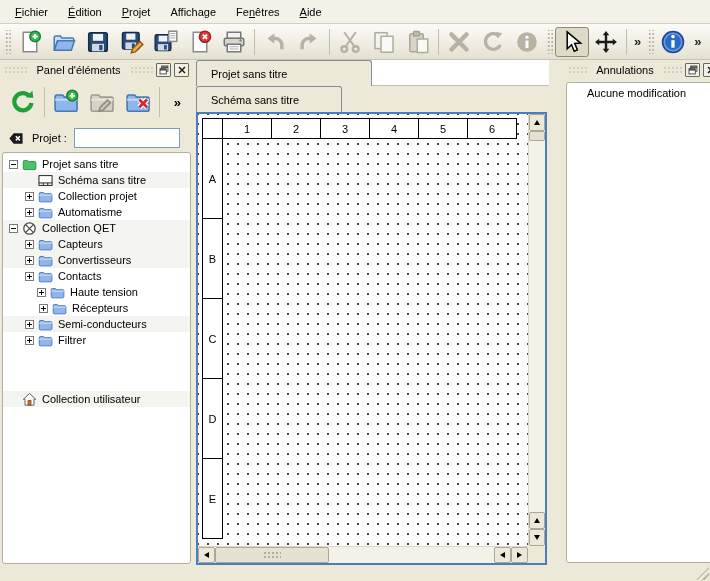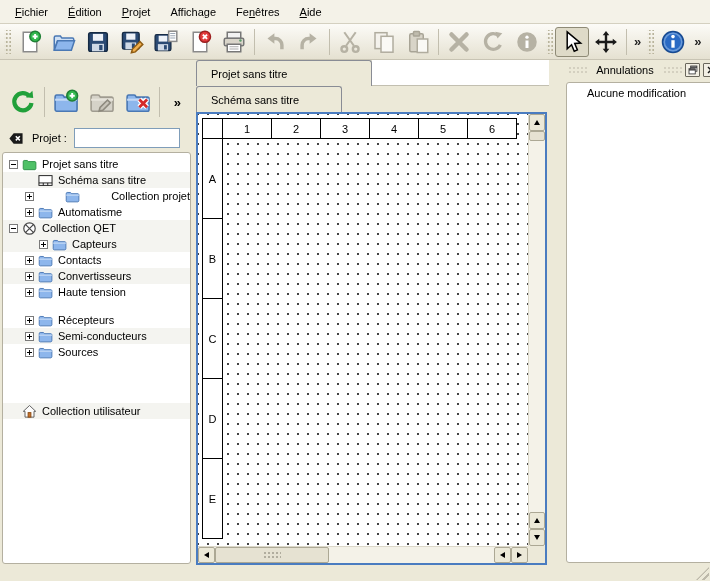--- a/index.html
+++ b/index.html
@@ -297,20 +297,42 @@
             <circle cx="8" cy="4.4" r="1.2" fill="#fff"></circle>
             <path d="M8 6.8v5" stroke="#fff" stroke-width="2.2" fill="none"></path>
           </svg>
         </span>
       </button>
       <div class="tb-chevron">»</div>
     </div>
   </div>
 
 <div class="dock dock-left">
+  <div class="dock-header">
+    <div class="dock-tex"></div>
+    <div class="dock-title">Panel d'éléments</div>
+    <div class="dock-tex"></div>
+    <button class="dock-btn">
+        <span class="icn">
+          <svg viewBox="0 0 12 12">
+            <rect x="3.2" y="1.2" width="7.5" height="6.3" fill="#fff" stroke="#333"></rect>
+            <path d="M3.2 2.6h7.5" stroke="#333" stroke-width="1.6"></path>
+            <rect x="1.2" y="4.4" width="7.5" height="6.3" fill="#fff" stroke="#333"></rect>
+            <path d="M1.2 5.8h7.5" stroke="#333" stroke-width="1.6"></path>
+          </svg>
+        </span>
+      </button>
+    <button class="dock-btn">
+        <span class="icn">
+          <svg viewBox="0 0 12 12">
+            <path d="M2.4 2.4l7.2 7.2M9.6 2.4L2.4 9.6" stroke="#1a1a1a" stroke-width="1.7" fill="none"></path>
+          </svg>
+        </span>
+      </button>
+  </div>
   <div class="panel-toolbar">
       <button class="pbtn">
         <span class="icn">
           <svg viewBox="0 0 16 16">
             <path d="M13.2 8.6a5.3 5.3 0 1 1-1.3-4.3" fill="none" stroke="#21a03a" stroke-width="2.6"></path>
             <path d="M13.8 1l.5 4.6-4.6-.6z" fill="#21a03a"></path>
           </svg>
         </span>
       </button>
       <div class="p-sep"></div>
@@ -369,21 +391,21 @@
       <div class="tree-row alt" style="padding-left: 22px;">
         <span class="exp-spacer"></span>
         <span class="icn tree-icon">
           <svg viewBox="0 0 16 16">
             <rect x="1" y="2.8" width="14" height="10.4" fill="#fff" stroke="#1a1a1a"></rect>
             <path d="M1 10.6h14M5.6 10.6v2.6M10.4 10.6v2.6" stroke="#1a1a1a" fill="none"></path>
           </svg>
         </span>
         <span class="tree-label">Schéma sans titre</span>
       </div>
-      <div class="tree-row" style="padding-left: 22px; justify-content: space-between;">
+      <div class="tree-row" style="padding-left: 22px;">
         <span class="expander plus"></span>
         <span class="icn tree-icon">
           <svg viewBox="0 0 16 16">
             <path d="M1.3 5c0-.7.4-1.3 1-1.3h3.2c.4 0 .8.2 1 .6l.5.7h6.8c.5 0 1 .5 1 1.2v6.2c0 .7-.5 1.3-1 1.3H2.3c-.6 0-1-.6-1-1.3z" fill="#8db6ec" stroke="#4a78b4"></path>
             <path d="M1.3 6.6h13.5" stroke="#c2d8f5" stroke-width="1.3"></path>
           </svg>
         </span>
         <span class="tree-label">Collection projet</span>
       </div>
       <div class="tree-row" style="padding-left: 22px;">
@@ -399,89 +421,89 @@
       <div class="tree-row alt" style="padding-left: 6px;">
         <span class="expander"></span>
         <span class="icn tree-icon">
           <svg viewBox="0 0 16 16">
             <circle cx="8" cy="8" r="6.1" fill="#fdfdfd" stroke="#4a4a4a" stroke-width="1.3"></circle>
             <path d="M3.9 3.9l8.2 8.2M12.1 3.9L3.9 12.1" stroke="#4a4a4a" stroke-width="1.3" fill="none"></path>
           </svg>
         </span>
         <span class="tree-label">Collection QET</span>
       </div>
-      <div class="tree-row alt" style="padding-left: 36px;">
+      <div class="tree-row alt" style="padding-left: 22px;">
         <span class="expander plus"></span>
         <span class="icn tree-icon">
           <svg viewBox="0 0 16 16">
             <path d="M1.3 5c0-.7.4-1.3 1-1.3h3.2c.4 0 .8.2 1 .6l.5.7h6.8c.5 0 1 .5 1 1.2v6.2c0 .7-.5 1.3-1 1.3H2.3c-.6 0-1-.6-1-1.3z" fill="#8db6ec" stroke="#4a78b4"></path>
             <path d="M1.3 6.6h13.5" stroke="#c2d8f5" stroke-width="1.3"></path>
           </svg>
         </span>
         <span class="tree-label">Capteurs</span>
       </div>
+      <div class="tree-row alt" style="padding-left: 22px;">
+        <span class="expander plus"></span>
+        <span class="icn tree-icon">
+          <svg viewBox="0 0 16 16">
+            <path d="M1.3 5c0-.7.4-1.3 1-1.3h3.2c.4 0 .8.2 1 .6l.5.7h6.8c.5 0 1 .5 1 1.2v6.2c0 .7-.5 1.3-1 1.3H2.3c-.6 0-1-.6-1-1.3z" fill="#8db6ec" stroke="#4a78b4"></path>
+            <path d="M1.3 6.6h13.5" stroke="#c2d8f5" stroke-width="1.3"></path>
+          </svg>
+        </span>
+        <span class="tree-label">Convertisseurs</span>
+      </div>
       <div class="tree-row" style="padding-left: 22px;">
         <span class="expander plus"></span>
         <span class="icn tree-icon">
           <svg viewBox="0 0 16 16">
             <path d="M1.3 5c0-.7.4-1.3 1-1.3h3.2c.4 0 .8.2 1 .6l.5.7h6.8c.5 0 1 .5 1 1.2v6.2c0 .7-.5 1.3-1 1.3H2.3c-.6 0-1-.6-1-1.3z" fill="#8db6ec" stroke="#4a78b4"></path>
             <path d="M1.3 6.6h13.5" stroke="#c2d8f5" stroke-width="1.3"></path>
           </svg>
         </span>
         <span class="tree-label">Contacts</span>
       </div>
+      <div class="tree-row" style="padding-left: 34px;">
+        <span class="expander plus"></span>
+        <span class="icn tree-icon">
+          <svg viewBox="0 0 16 16">
+            <path d="M1.3 5c0-.7.4-1.3 1-1.3h3.2c.4 0 .8.2 1 .6l.5.7h6.8c.5 0 1 .5 1 1.2v6.2c0 .7-.5 1.3-1 1.3H2.3c-.6 0-1-.6-1-1.3z" fill="#8db6ec" stroke="#4a78b4"></path>
+            <path d="M1.3 6.6h13.5" stroke="#c2d8f5" stroke-width="1.3"></path>
+          </svg>
+        </span>
+        <span class="tree-label">Haute tension</span>
+      </div>
+      <div class="tree-row" style="padding-left: 36px;">
+        <span class="expander plus"></span>
+        <span class="icn tree-icon">
+          <svg viewBox="0 0 16 16">
+            <path d="M1.3 5c0-.7.4-1.3 1-1.3h3.2c.4 0 .8.2 1 .6l.5.7h6.8c.5 0 1 .5 1 1.2v6.2c0 .7-.5 1.3-1 1.3H2.3c-.6 0-1-.6-1-1.3z" fill="#8db6ec" stroke="#4a78b4"></path>
+            <path d="M1.3 6.6h13.5" stroke="#c2d8f5" stroke-width="1.3"></path>
+          </svg>
+        </span>
+        <span class="tree-label">Récepteurs</span>
+      </div>
       <div class="tree-row alt" style="padding-left: 22px;">
         <span class="expander plus"></span>
         <span class="icn tree-icon">
           <svg viewBox="0 0 16 16">
             <path d="M1.3 5c0-.7.4-1.3 1-1.3h3.2c.4 0 .8.2 1 .6l.5.7h6.8c.5 0 1 .5 1 1.2v6.2c0 .7-.5 1.3-1 1.3H2.3c-.6 0-1-.6-1-1.3z" fill="#8db6ec" stroke="#4a78b4"></path>
             <path d="M1.3 6.6h13.5" stroke="#c2d8f5" stroke-width="1.3"></path>
           </svg>
         </span>
-        <span class="tree-label">Convertisseurs</span>
+        <span class="tree-label">Semi-conducteurs</span>
       </div>
       <div class="tree-row" style="padding-left: 22px;">
         <span class="expander plus"></span>
         <span class="icn tree-icon">
           <svg viewBox="0 0 16 16">
             <path d="M1.3 5c0-.7.4-1.3 1-1.3h3.2c.4 0 .8.2 1 .6l.5.7h6.8c.5 0 1 .5 1 1.2v6.2c0 .7-.5 1.3-1 1.3H2.3c-.6 0-1-.6-1-1.3z" fill="#8db6ec" stroke="#4a78b4"></path>
             <path d="M1.3 6.6h13.5" stroke="#c2d8f5" stroke-width="1.3"></path>
           </svg>
         </span>
-        <span class="tree-label">Haute tension</span>
-      </div>
-      <div class="tree-row" style="padding-left: 22px; margin-top: 12px;">
-        <span class="expander plus"></span>
-        <span class="icn tree-icon">
-          <svg viewBox="0 0 16 16">
-            <path d="M1.3 5c0-.7.4-1.3 1-1.3h3.2c.4 0 .8.2 1 .6l.5.7h6.8c.5 0 1 .5 1 1.2v6.2c0 .7-.5 1.3-1 1.3H2.3c-.6 0-1-.6-1-1.3z" fill="#8db6ec" stroke="#4a78b4"></path>
-            <path d="M1.3 6.6h13.5" stroke="#c2d8f5" stroke-width="1.3"></path>
-          </svg>
-        </span>
-        <span class="tree-label">Récepteurs</span>
-      </div>
-      <div class="tree-row alt" style="padding-left: 22px;">
-        <span class="expander plus"></span>
-        <span class="icn tree-icon">
-          <svg viewBox="0 0 16 16">
-            <path d="M1.3 5c0-.7.4-1.3 1-1.3h3.2c.4 0 .8.2 1 .6l.5.7h6.8c.5 0 1 .5 1 1.2v6.2c0 .7-.5 1.3-1 1.3H2.3c-.6 0-1-.6-1-1.3z" fill="#8db6ec" stroke="#4a78b4"></path>
-            <path d="M1.3 6.6h13.5" stroke="#c2d8f5" stroke-width="1.3"></path>
-          </svg>
-        </span>
-        <span class="tree-label">Semi-conducteurs</span>
-      </div>
-      <div class="tree-row" style="padding-left: 22px;">
-        <span class="expander plus"></span>
-        <span class="icn tree-icon">
-          <svg viewBox="0 0 16 16">
-            <path d="M1.3 5c0-.7.4-1.3 1-1.3h3.2c.4 0 .8.2 1 .6l.5.7h6.8c.5 0 1 .5 1 1.2v6.2c0 .7-.5 1.3-1 1.3H2.3c-.6 0-1-.6-1-1.3z" fill="#8db6ec" stroke="#4a78b4"></path>
-            <path d="M1.3 6.6h13.5" stroke="#c2d8f5" stroke-width="1.3"></path>
-          </svg>
-        </span>
-        <span class="tree-label">Sources</span>
+        <span class="tree-label">Filtrer</span>
       </div>
       <div class="tree-row alt" style="padding-left: 6px; margin-top: 43px;">
         <span class="exp-spacer"></span>
         <span class="icn tree-icon">
           <svg viewBox="0 0 16 16">
             <path d="M8 1.6L1.4 7.8h1.8V14h9.6V7.8h1.8z" fill="#fcfcfc" stroke="#5a5a5a"></path>
             <rect x="6.5" y="9.2" width="3" height="4.8" fill="#c9742c" stroke="#8a4a14"></rect>
           </svg>
         </span>
         <span class="tree-label">Collection utilisateur</span>

